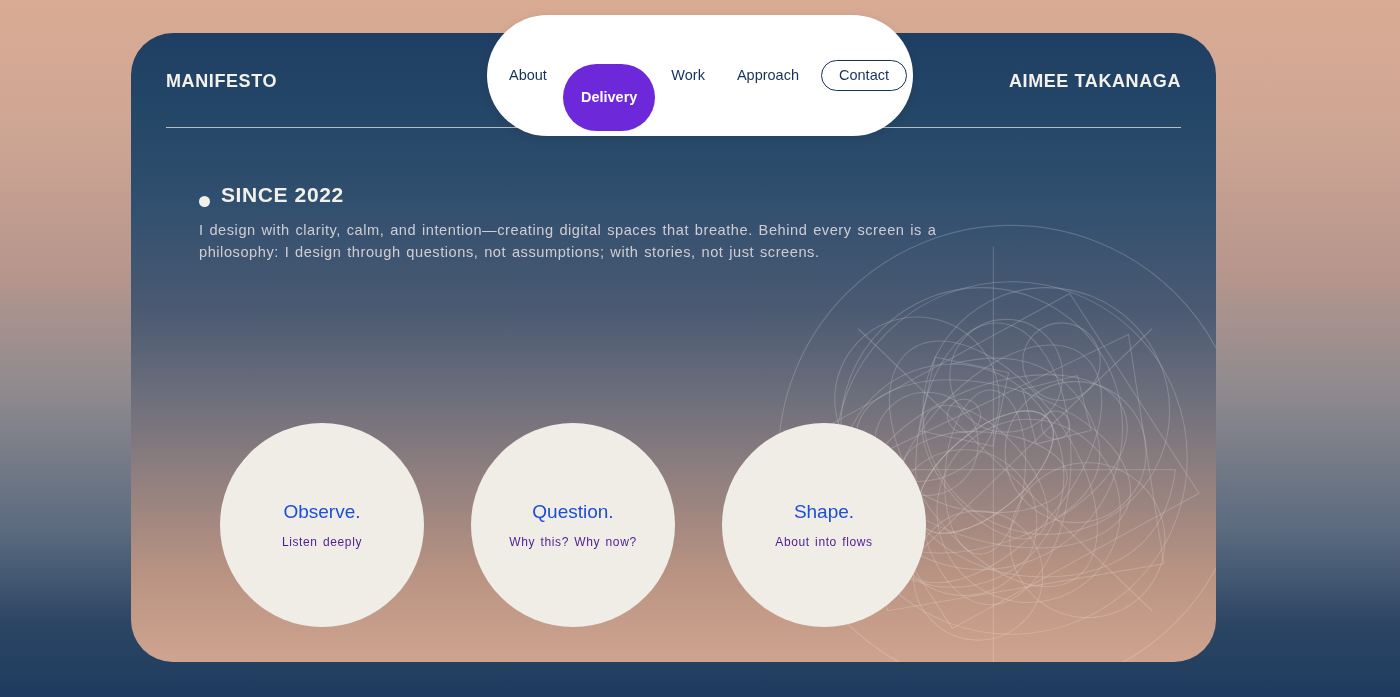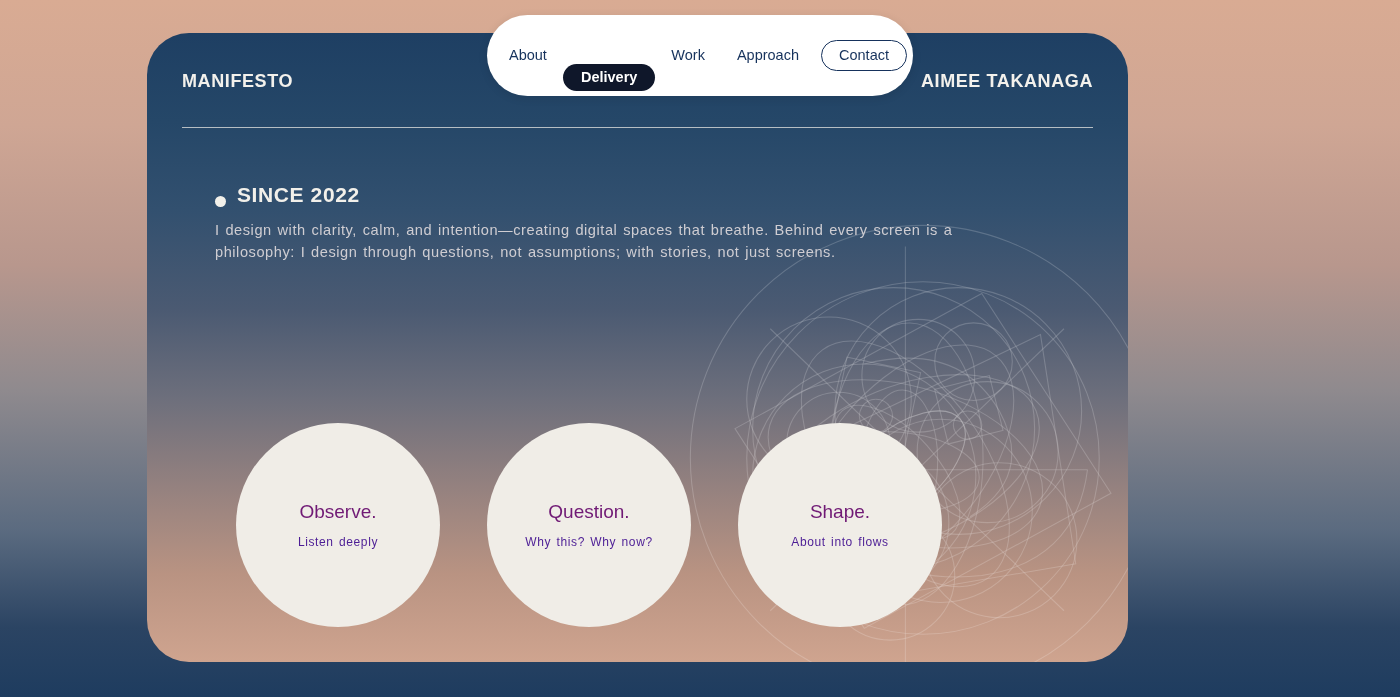--- a/index.html
+++ b/index.html
@@ -39,37 +39,37 @@
     padding:8px 16px;
     border-radius:999px;
     line-height:1;
     white-space:nowrap;
     cursor:pointer;
     background:transparent;
     border:none;
     font-family:"Liberation Sans", sans-serif;
   }
   .nav-item.active {
-    background:#0f172a;
+    background:#6d28d9;
     color:#ffffff;
     font-weight:bold;
-    padding:6px 18px;
+    padding:26px 18px;
     margin-top:44px;
   }
   .nav-item.outlined {
     border:1.6px solid #16325c;
     padding:7px 17px;
     margin-left:6px;
   }
 
   
   .panel {
     position:absolute;
-    left:147px; top:33px;
-    width:981px; height:629px;
+    left:131px; top:33px;
+    width:1085px; height:629px;
     border-radius:42px;
     overflow:hidden;
     background:linear-gradient(180deg,
         #1e3f63 0%,
         #254768 14%,
         #32506f 28%,
         #4b5a72 44%,
         #6d6f7c 58%,
         #94817f 72%,
         #b99382 86%,
@@ -155,21 +155,21 @@
     display:flex;
     flex-direction:column;
     align-items:center;
     justify-content:center;
     text-align:center;
     cursor:pointer;
     position:relative;
     z-index:5;
   }
   .circle-title {
-    color:#701a75;
+    color:#1d4ed8;
     font-size:19px;
     line-height:1;
     margin-bottom:15px;
   }
   .circle-sub {
     color:#4c1d95;
     font-size:12px;
     letter-spacing:0.6px;
     word-spacing:1.5px;
     line-height:1;

